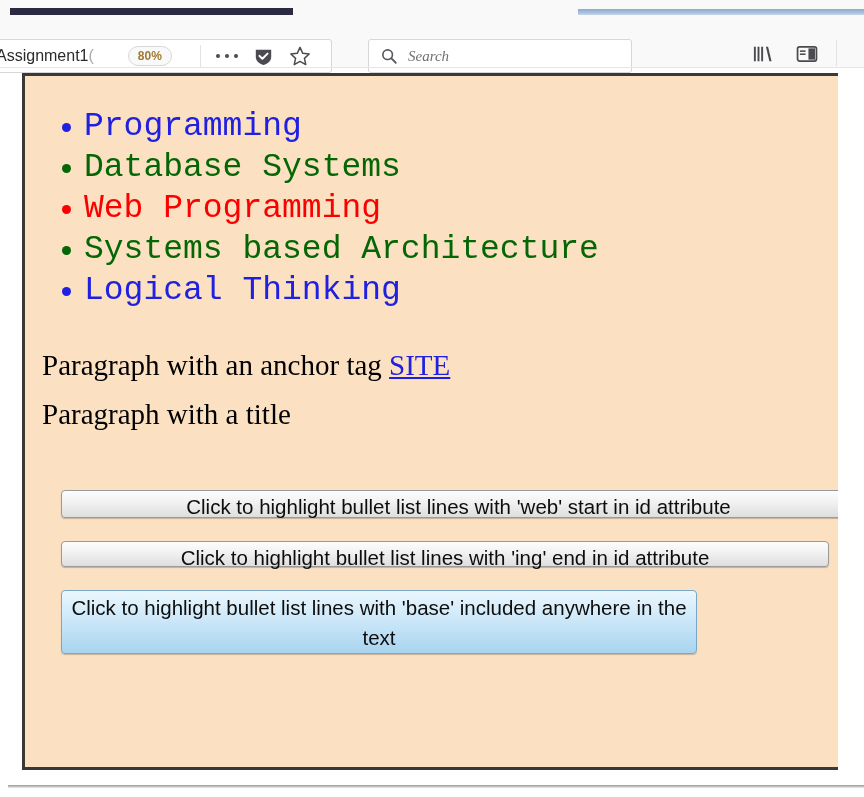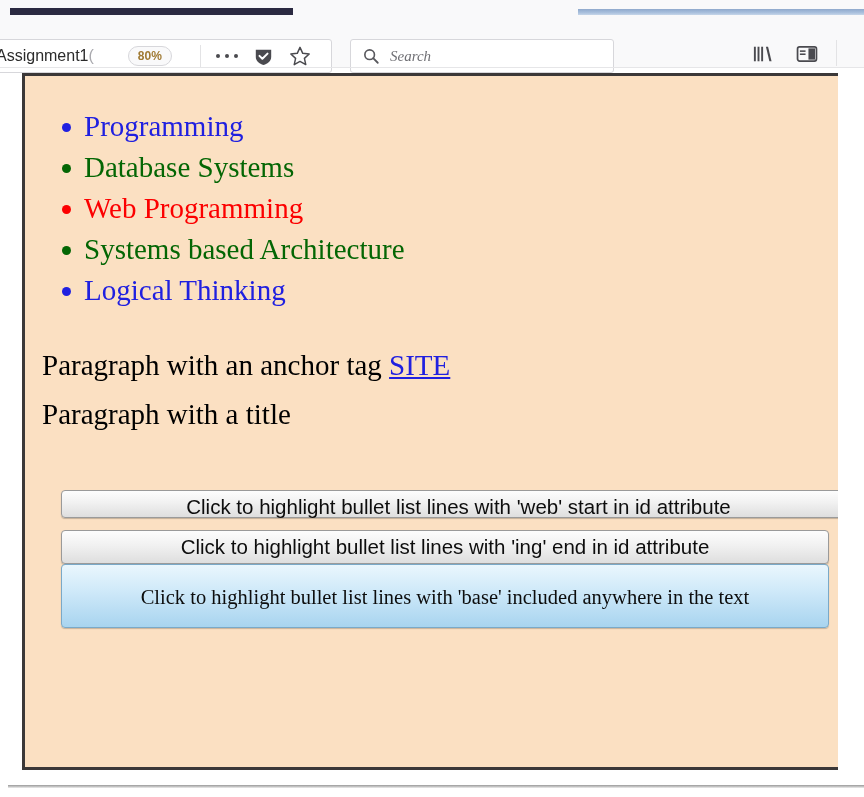--- a/index.html
+++ b/index.html
@@ -98,21 +98,21 @@
     width: 4px; height: 4px;
     border-radius: 50%;
     background: #4a4a4f;
     display: block;
   }
   .shield-btn { margin-left: 15px; display: flex; align-items: center; }
   .star-btn   { margin-left: 15px; display: flex; align-items: center; }
 
   .searchbar {
     position: absolute;
-    left: 350px; top: 23px;
+    left: 368px; top: 23px;
     width: 262px;
     height: 32px;
     background: #ffffff;
     border: 1px solid #d7d7db;
     border-radius: 3px;
     display: flex;
     align-items: center;
   }
   .search-icon { margin-left: 11px; display: flex; align-items: center; }
   .search-placeholder {
@@ -159,24 +159,25 @@
     padding: 30px 0 0 14px;
   }
 
   ul.bullets {
     margin: 0;
     padding: 0 0 0 45px;
     list-style: none;
     font-family: "Liberation Serif", serif;
   }
   ul.bullets li {
-    font-size: 29px;
+    font-size: 33px;
     line-height: 41px;
     position: relative;
     white-space: nowrap;
+    font-family: Liberation Mono, monospace;
   }
   ul.bullets li::before {
     content: "";
     position: absolute;
     left: -22px;
     top: 17px;
     width: 9px;
     height: 9px;
     border-radius: 50%;
     background: currentColor;
@@ -212,22 +213,22 @@
     background: linear-gradient(180deg, #fdfdfd 0%, #f1f1f1 45%, #dedede 100%);
     border: 1px solid #9a9a9a;
     box-shadow: 0 1px 1px rgba(0,0,0,0.22);
   }
   .btn-blue {
     background: linear-gradient(180deg, #eaf6fd 0%, #cfe9f9 42%, #a8d4ef 100%);
     border: 1px solid #7aa9c8;
     box-shadow: 0 1px 1px rgba(0,0,0,0.2);
   }
   #btn-web  { margin-top: 59px; width: 795px; height: 28px; line-height: 32px; }
-  #btn-ing  { margin-top: 12px; width: 768px; height: 34px; line-height: 32px; }
-  #btn-base { width: 768px; height: 64px; line-height: 30px; padding-top: 2px; font-family: Liberation Serif, serif; }
+  #btn-ing  { margin-top: 23px; width: 768px; height: 26px; line-height: 32px; }
+  #btn-base { margin-top: 23px; width: 636px; height: 64px; line-height: 30px; padding-top: 2px; }
 
   
   .status-gap {
     position: absolute;
     left: 0; top: 770px;
     width: 864px; height: 27px;
     background: #ffffff;
   }
   .bottom-rule {
     position: absolute;

